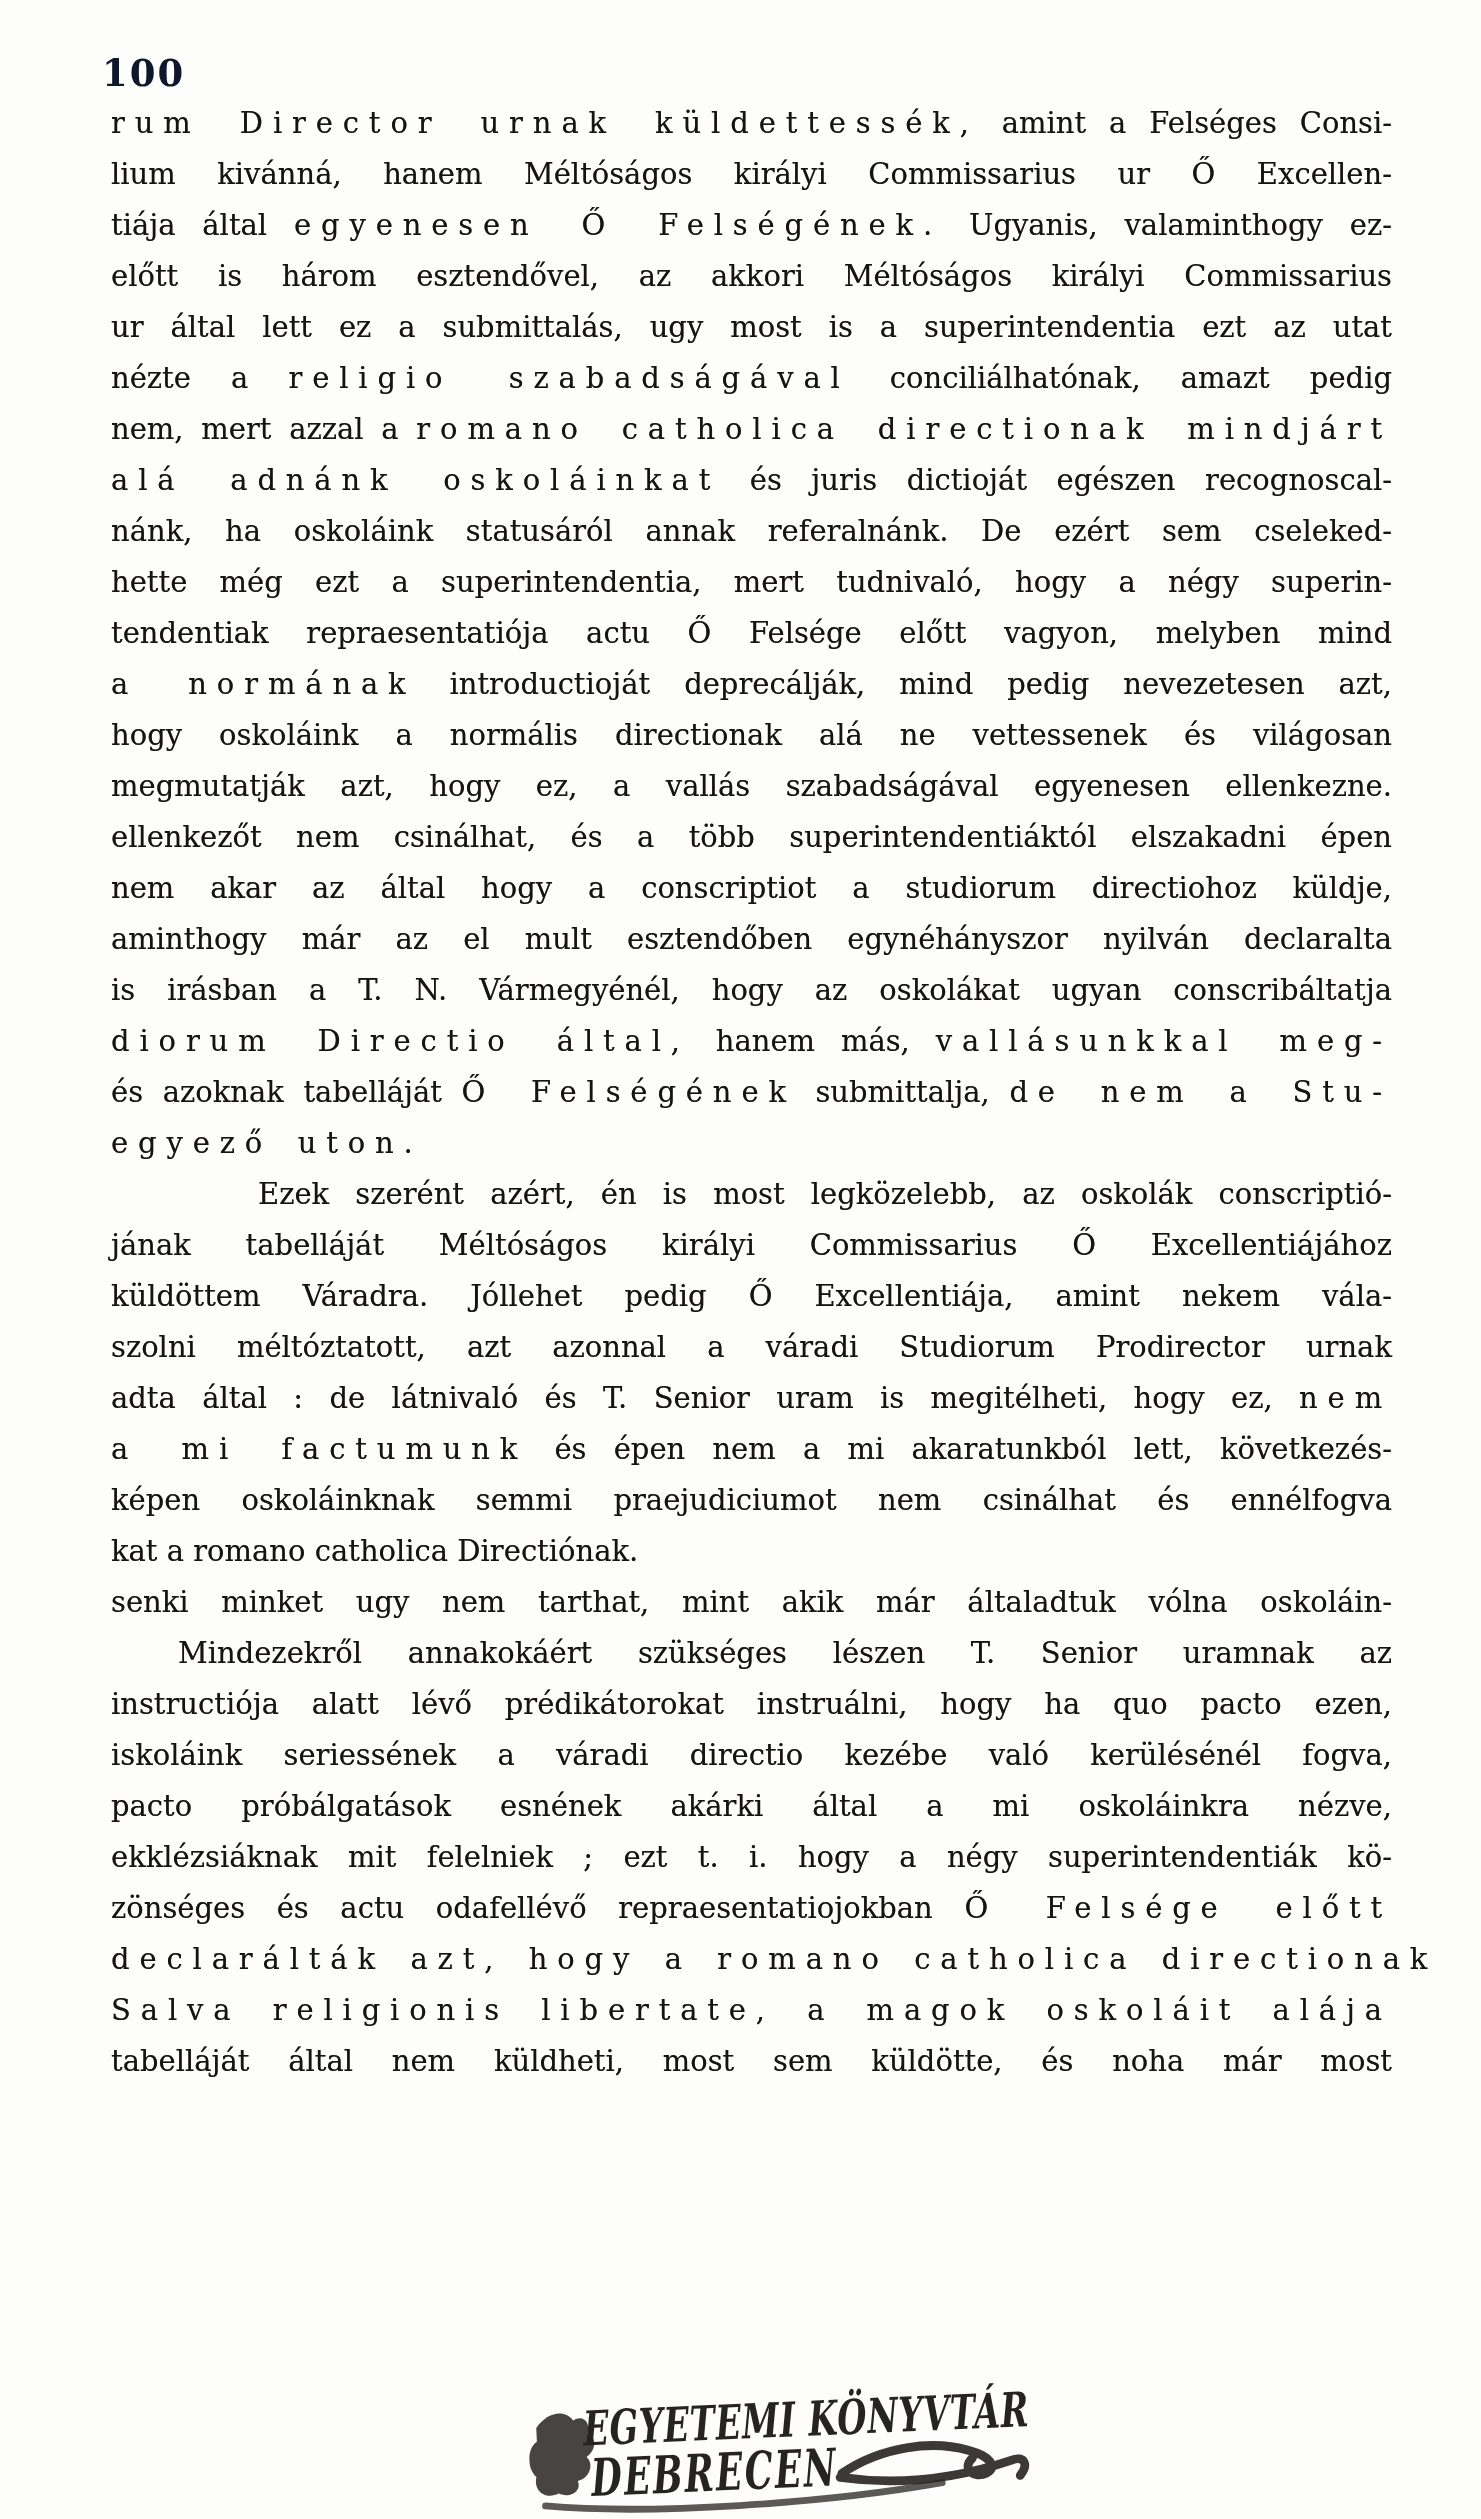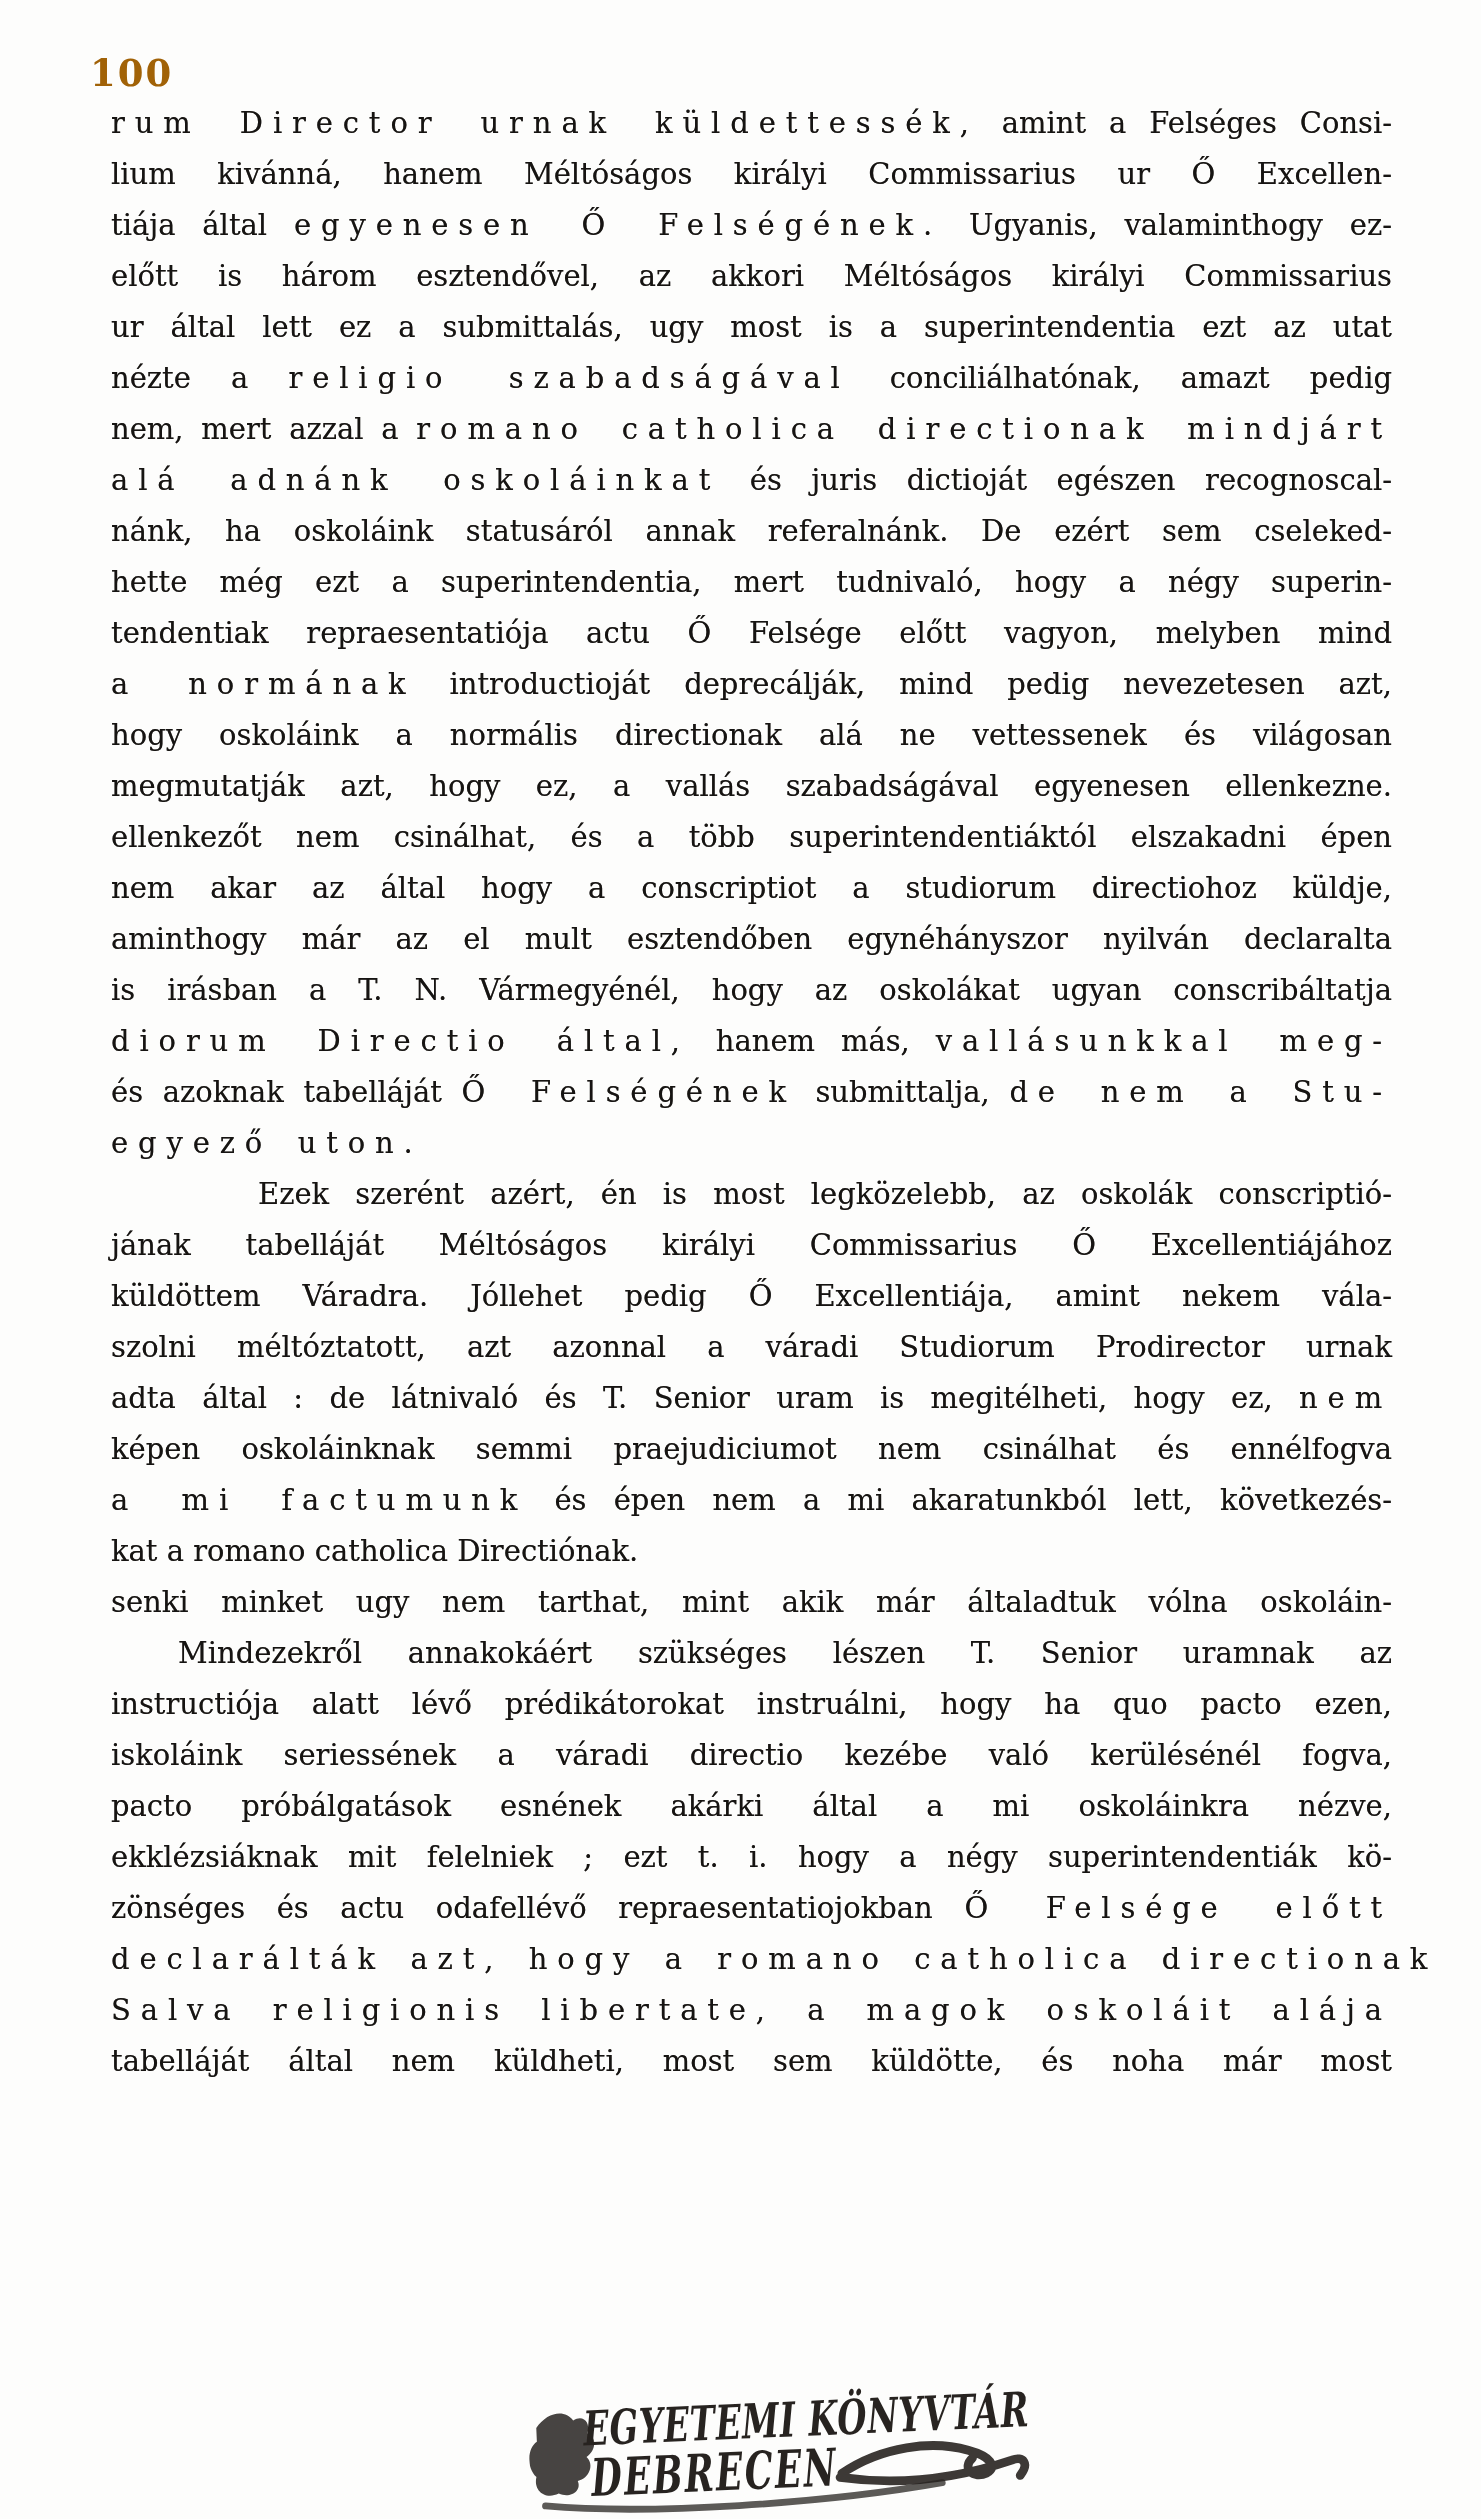--- a/index.html
+++ b/index.html
@@ -10,26 +10,26 @@
     width: 1482px;
     height: 2520px;
     position: relative;
     background: #fdfdfc;
     overflow: hidden;
     font-family: "DejaVu Serif", "Liberation Serif", serif;
     color: #161412;
   }
   .page-number {
     position: absolute;
-    left: 90px;
+    left: 102px;
     top: 51px;
     font-size: 37px;
     font-weight: 700;
     letter-spacing: 2px;
-    color: #a16207;
+    color: #0f172a;
   }
   .page-text {
     position: absolute;
     left: 111px;
     top: 98px;
     width: 1281px;
   }
   .line {
     font-size: 29px;
     line-height: 51px;
@@ -90,22 +90,22 @@
     <div class="line"><span>aminthogy már az el mult esztendőben egynéhányszor nyilván declaralta</span></div>
     <div class="line"><span>is irásban a T. N. Vármegyénél, hogy az oskolákat ugyan conscribáltatja</span></div>
     <div class="line"><span class="sp">diorum Directio által,</span><span> hanem más, </span><span class="sp">vallásunkkal meg-</span></div>
     <div class="line"><span>és azoknak tabelláját </span><span class="sp">Ő Felségének</span><span> submittalja, </span><span class="sp">de nem a Stu-</span></div>
     <div class="line short"><span class="sp">egyező uton.</span></div>
     <div class="line indent-lg"><span>Ezek szerént azért, én is most legközelebb, az oskolák conscriptió-</span></div>
     <div class="line"><span>jának tabelláját Méltóságos királyi Commissarius Ő Excellentiájához</span></div>
     <div class="line"><span>küldöttem Váradra. Jóllehet pedig Ő Excellentiája, amint nekem vála-</span></div>
     <div class="line"><span>szolni méltóztatott, azt azonnal a váradi Studiorum Prodirector urnak</span></div>
     <div class="line"><span>adta által : de látnivaló és T. Senior uram is megitélheti, hogy ez, </span><span class="sp">nem</span></div>
+    <div class="line"><span class="sp">a mi factumunk</span><span> és épen nem a mi akaratunkból lett, következés-</span></div>
     <div class="line"><span>képen oskoláinknak semmi praejudiciumot nem csinálhat és ennélfogva</span></div>
-    <div class="line"><span class="sp">a mi factumunk</span><span> és épen nem a mi akaratunkból lett, következés-</span></div>
     <div class="line short"><span>kat a romano catholica Directiónak.</span></div>
     <div class="line"><span>senki minket ugy nem tarthat, mint akik már általadtuk vólna oskoláin-</span></div>
     <div class="line indent-sm"><span>Mindezekről annakokáért szükséges lészen T. Senior uramnak az</span></div>
     <div class="line"><span>instructiója alatt lévő prédikátorokat instruálni, hogy ha quo pacto ezen,</span></div>
     <div class="line"><span>iskoláink seriessének a váradi directio kezébe való kerülésénél fogva,</span></div>
     <div class="line"><span>pacto próbálgatások esnének akárki által a mi oskoláinkra nézve,</span></div>
     <div class="line"><span>ekklézsiáknak mit felelniek ; ezt t. i. hogy a négy superintendentiák kö-</span></div>
     <div class="line"><span>zönséges és actu odafellévő repraesentatiojokban </span><span class="sp">Ő Felsége előtt</span></div>
     <div class="line"><span class="sp">declarálták azt, hogy a romano catholica directionak</span></div>
     <div class="line"><span class="sp">Salva religionis libertate, a magok oskoláit alája</span></div>

